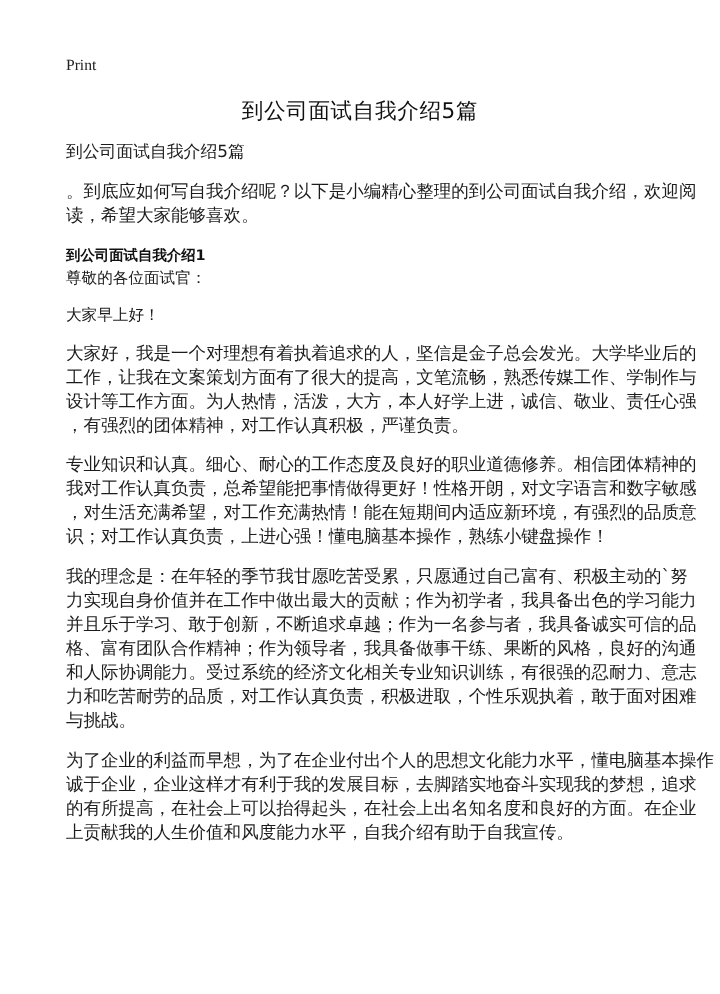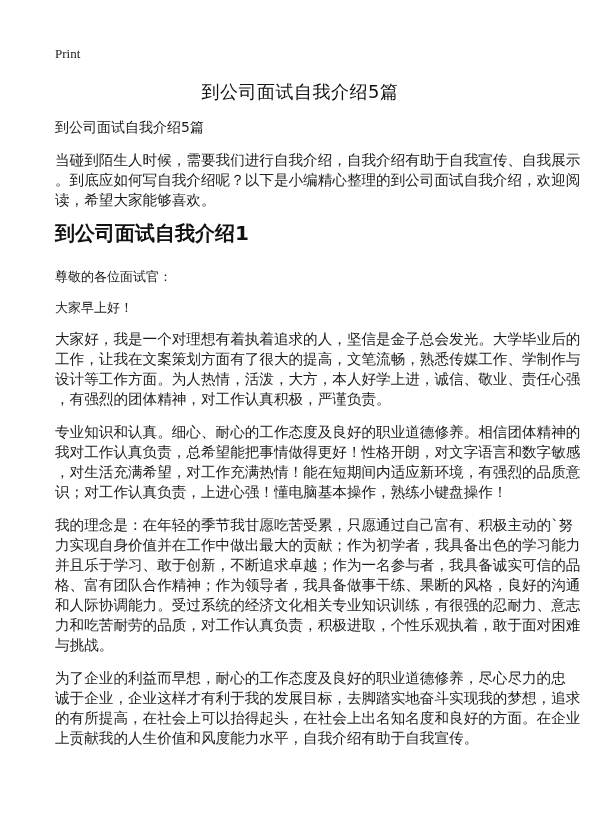--- a/index.html
+++ b/index.html
@@ -54,22 +54,22 @@
     .para .line {
       display: block;
       white-space: nowrap;
     }
     .subtitle {
       margin: 0 0 13px 0;
       font-size: 14px;
       line-height: 20px;
     }
     .section-heading {
-      margin: 2px 0 24px 0;
-      font-size: 20px;
+      margin: 2px 0 0 0;
+      font-size: 12px;
       line-height: 20px;
       font-weight: bold;
       color: #111;
     }
     .short {
       margin: 0 0 11px 0;
       font-size: 13px;
       line-height: 20px;
     }
   </style>
@@ -80,21 +80,20 @@
 
   <div class="print-label">Print</div>
 
   <div class="doc-title">到公司面试自我介绍5篇</div>
 
   <div class="content">
 
     <p class="subtitle">到公司面试自我介绍5篇</p>
 
     <p class="para">
-      <span class="line">当碰到陌生人时候，需要我们进行自我介绍，自我介绍有助于自我宣传、自我展示</span>
       <span class="line">。到底应如何写自我介绍呢？以下是小编精心整理的到公司面试自我介绍，欢迎阅</span>
       <span class="line">读，希望大家能够喜欢。</span>
     </p>
 
     <p class="section-heading">到公司面试自我介绍1</p>
 
     <p class="short">尊敬的各位面试官：</p>
 
     <p class="short">大家早上好！</p>
 
@@ -116,20 +115,20 @@
       <span class="line">我的理念是：在年轻的季节我甘愿吃苦受累，只愿通过自己富有、积极主动的`努</span>
       <span class="line">力实现自身价值并在工作中做出最大的贡献；作为初学者，我具备出色的学习能力</span>
       <span class="line">并且乐于学习、敢于创新，不断追求卓越；作为一名参与者，我具备诚实可信的品</span>
       <span class="line">格、富有团队合作精神；作为领导者，我具备做事干练、果断的风格，良好的沟通</span>
       <span class="line">和人际协调能力。受过系统的经济文化相关专业知识训练，有很强的忍耐力、意志</span>
       <span class="line">力和吃苦耐劳的品质，对工作认真负责，积极进取，个性乐观执着，敢于面对困难</span>
       <span class="line">与挑战。</span>
     </p>
 
     <p class="para">
-      <span class="line">为了企业的利益而早想，耐心的工作态度及良好的职业道德修养，尽心尽力的忠</span>
+      <span class="line">为了企业的利益而早想，为了在企业付出个人的思想文化能力水平，懂电脑基本操作</span>
       <span class="line">诚于企业，企业这样才有利于我的发展目标，去脚踏实地奋斗实现我的梦想，追求</span>
       <span class="line">的有所提高，在社会上可以抬得起头，在社会上出名知名度和良好的方面。在企业</span>
       <span class="line">上贡献我的人生价值和风度能力水平，自我介绍有助于自我宣传。</span>
     </p>
 
   </div>
 </div>
 
 </body></html>

